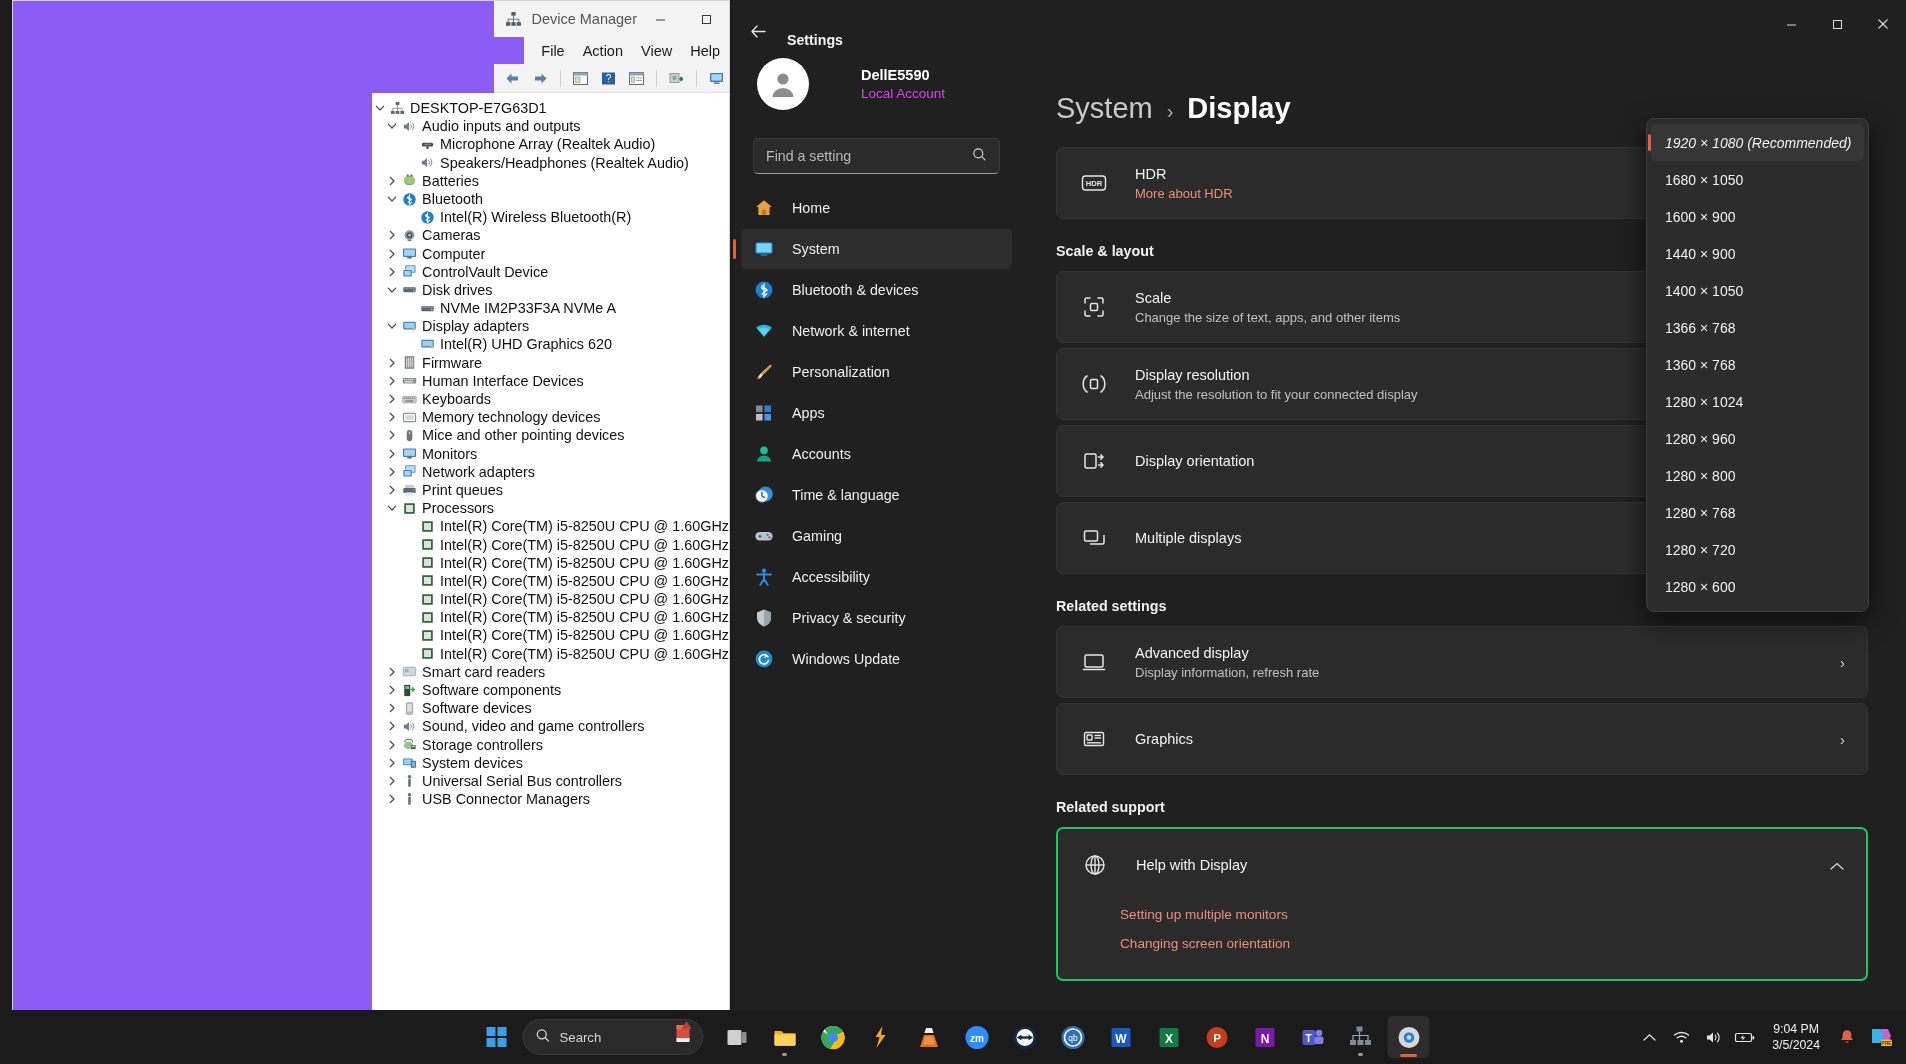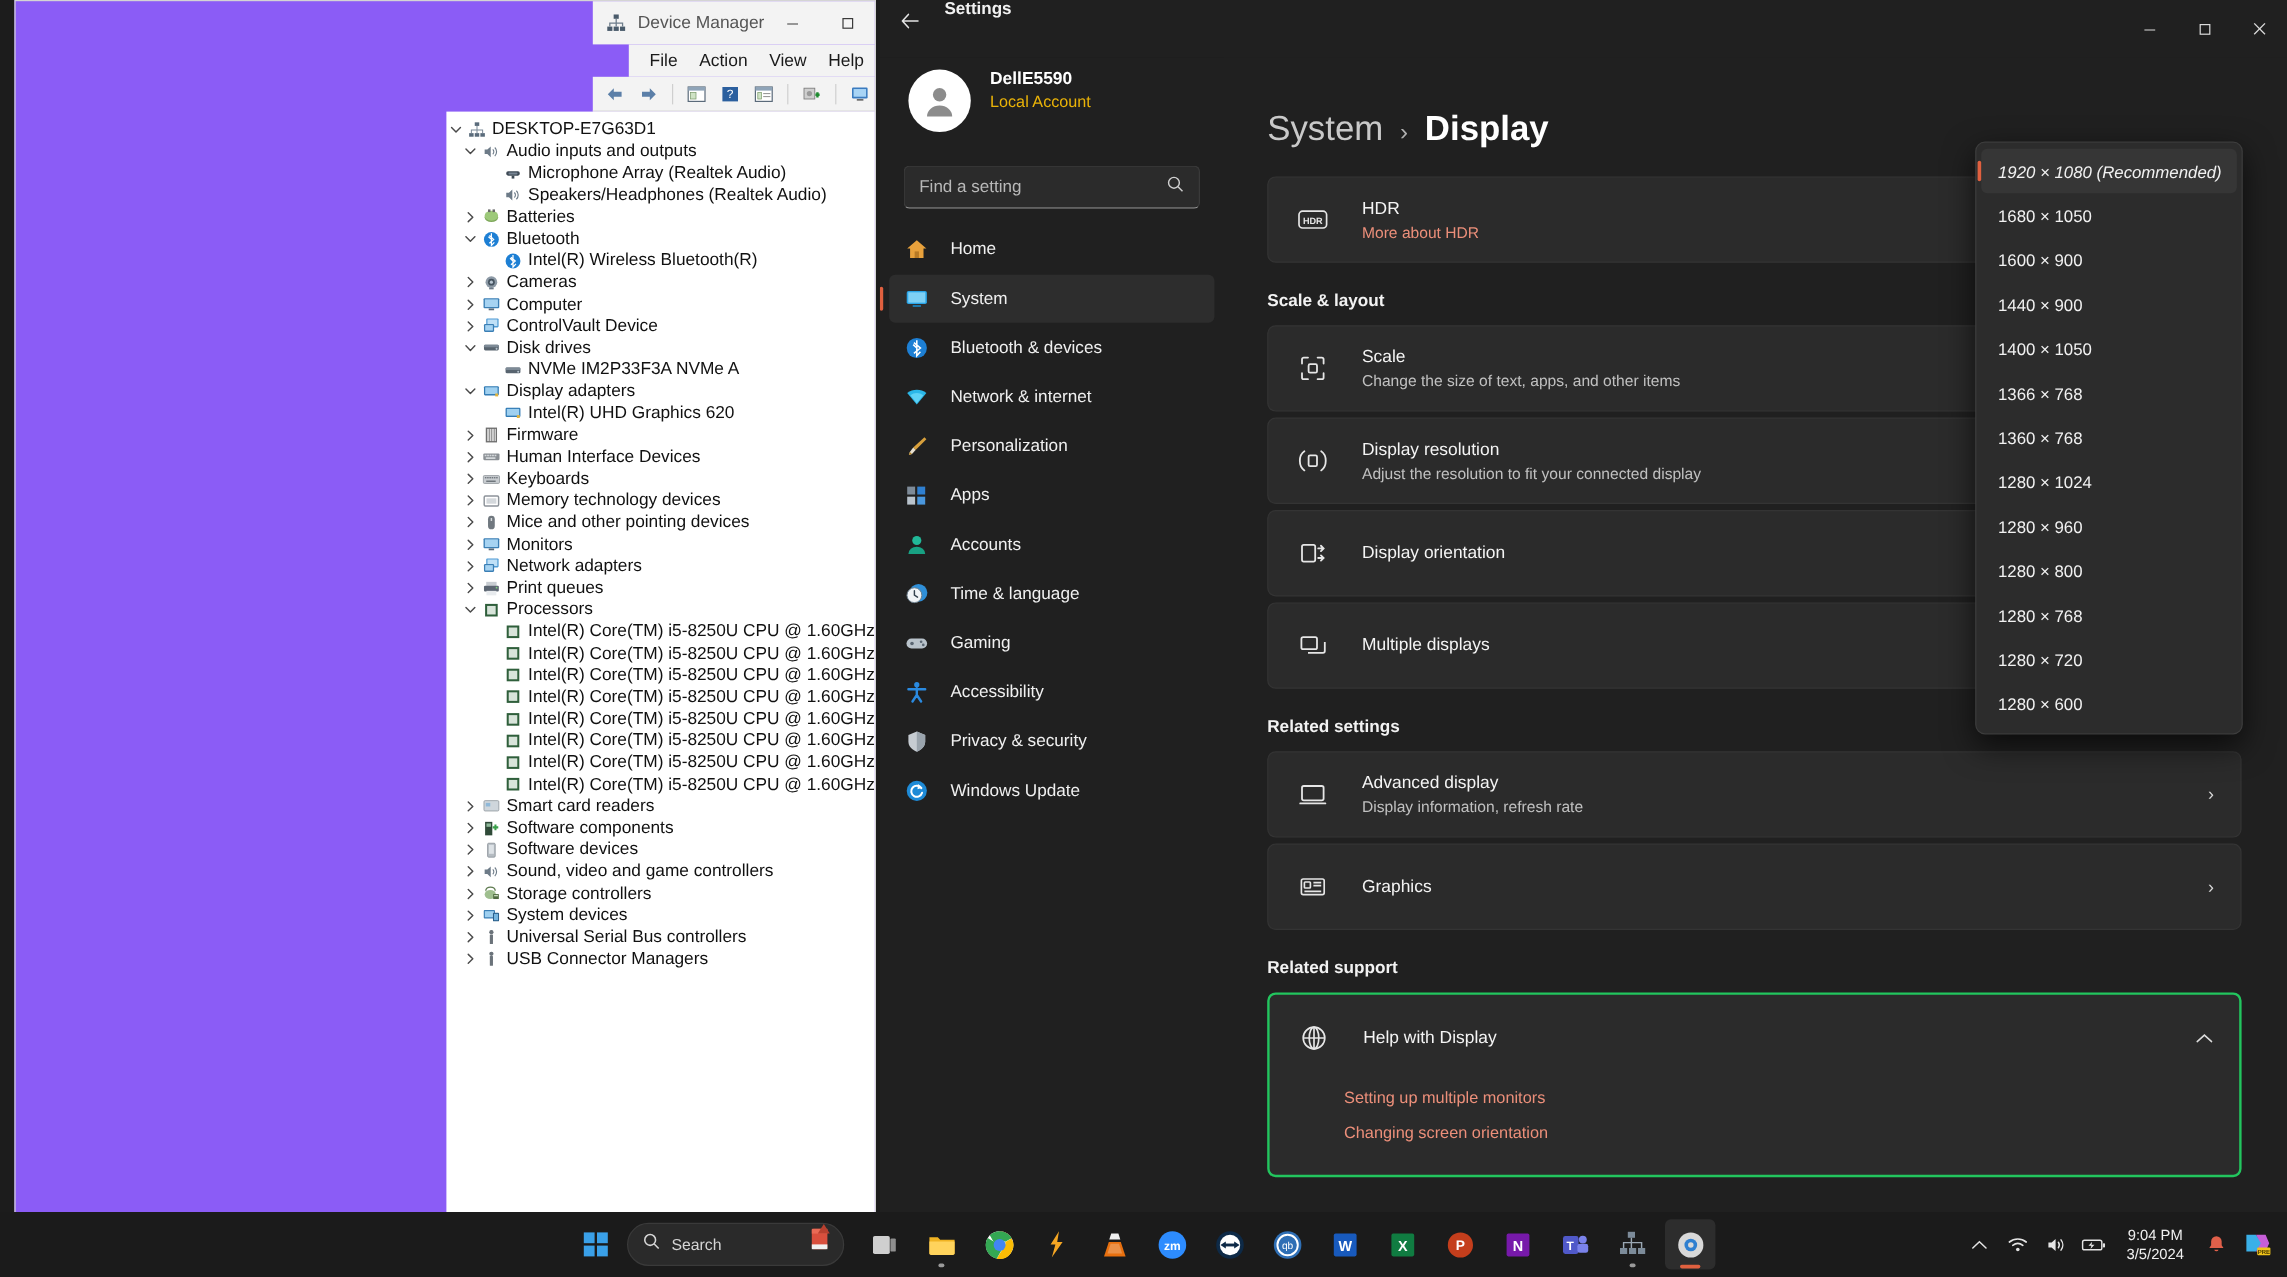--- a/index.html
+++ b/index.html
@@ -105,21 +105,21 @@
     position: absolute;
     left: 733px; top: 0;
     width: 1173px; height: 1010px;
     background: #202020;
     color: #ffffff;
     display: flex; flex-direction: column;
     overflow: hidden;
   }
   .set-titlebar {
     height: 48px;
-    display: flex; align-items: flex-start;
+    display: flex; align-items: flex-end;
     flex: 0 0 auto;
     background: #202020;
   }
   .back-btn {
     width: 34px; height: 34px; margin-left: 8px;
     display: flex; align-items: center; justify-content: center;
     border-radius: 5px; color: #e6e6e6;
   }
   .set-title {
     font-size: 14.2px; font-weight: bold;
@@ -135,32 +135,33 @@
   .set-body { flex: 1 1 auto; display: flex; overflow: hidden; }
 
   
   .sidebar {
     width: 287px; flex: 0 0 287px;
     background: #202020;
     padding: 0 8px;
     overflow: hidden;
   }
   .acct {
-    display: flex; align-items: flex-start;
+    display: flex; align-items: center;
     margin: 10px 0 0 16px;
+    gap: 36px;
   }
   .avatar {
     width: 52px; height: 52px; border-radius: 50%;
     background: #ffffff;
     display: flex; align-items: center; justify-content: center;
     flex: 0 0 52px;
   }
   .acct-txt { margin-left: 16px; }
   .acct-name { font-size: 14.5px; font-weight: bold; color: #fff; }
-  .acct-sub { font-size: 13.5px; color: #eab308; margin-top: 3px; }
+  .acct-sub { font-size: 13.5px; color: #d946ef; margin-top: 3px; }
   .searchbox {
     margin: 28px 12px 0 12px;
     height: 36px;
     background: #2b2b2b;
     border: 1px solid #3a3a3a;
     border-bottom: 1.5px solid #9a9a9a;
     border-radius: 5px;
     display: flex; align-items: center;
     padding: 0 12px;
   }

